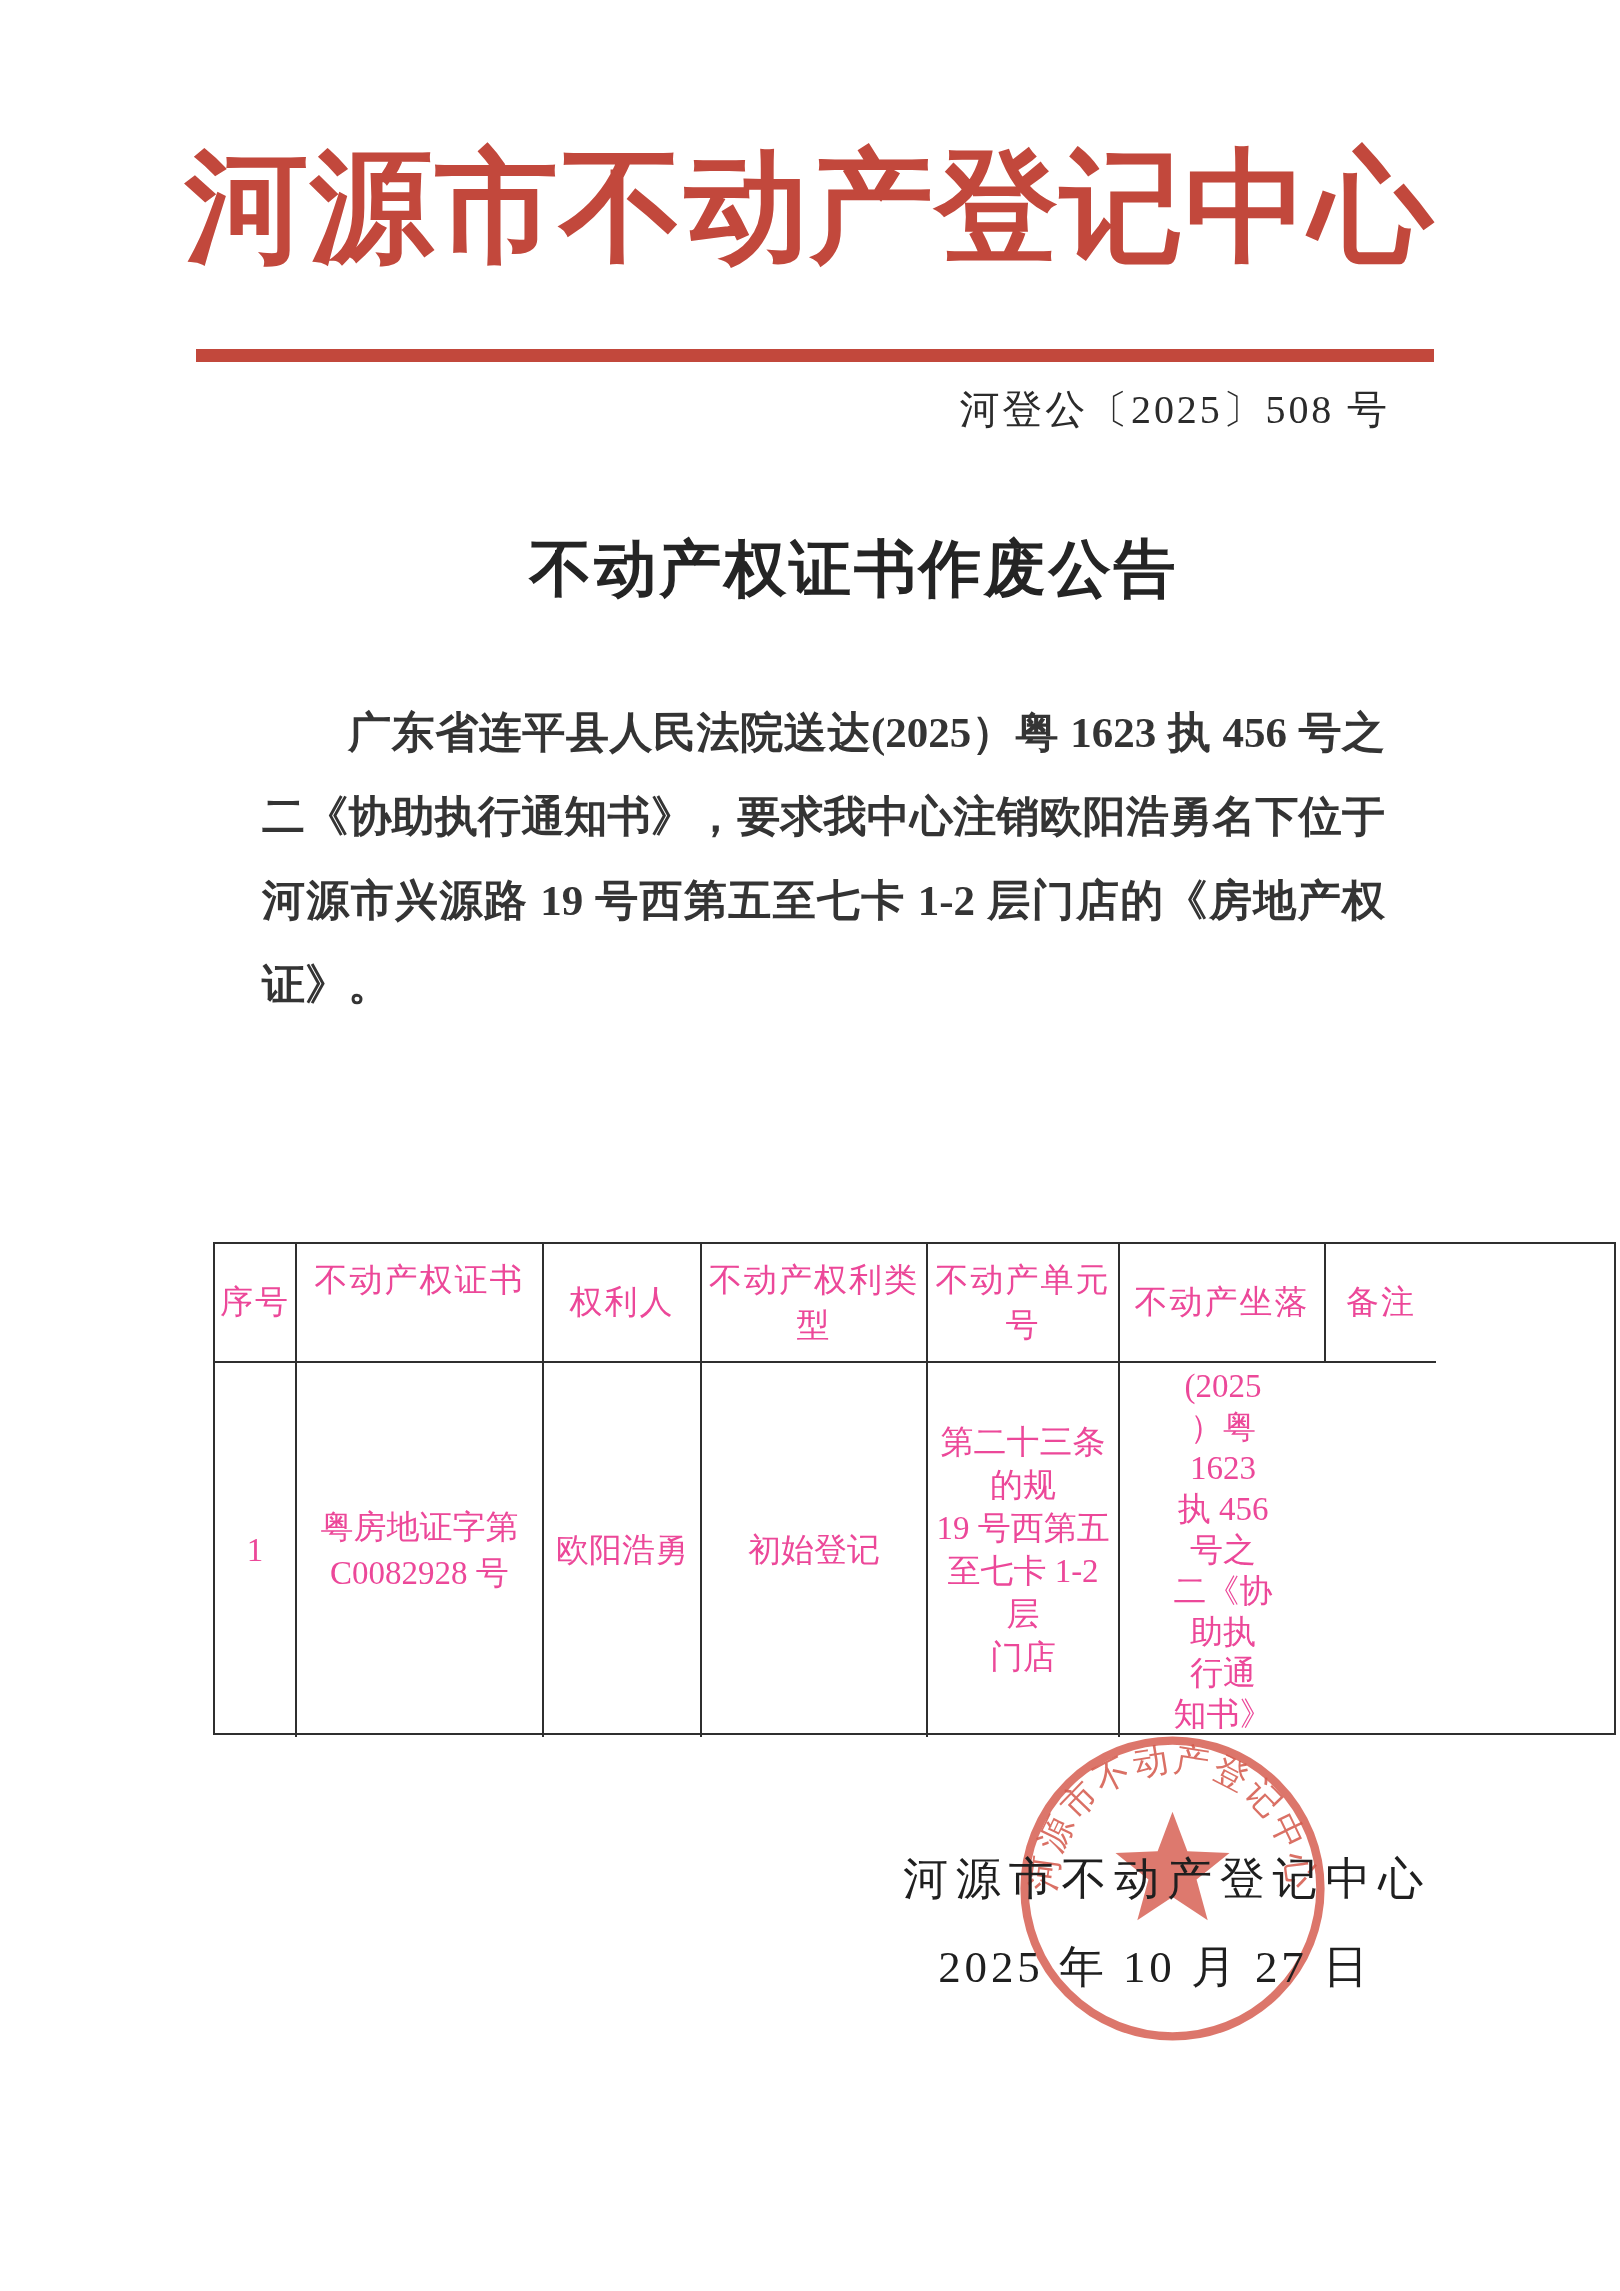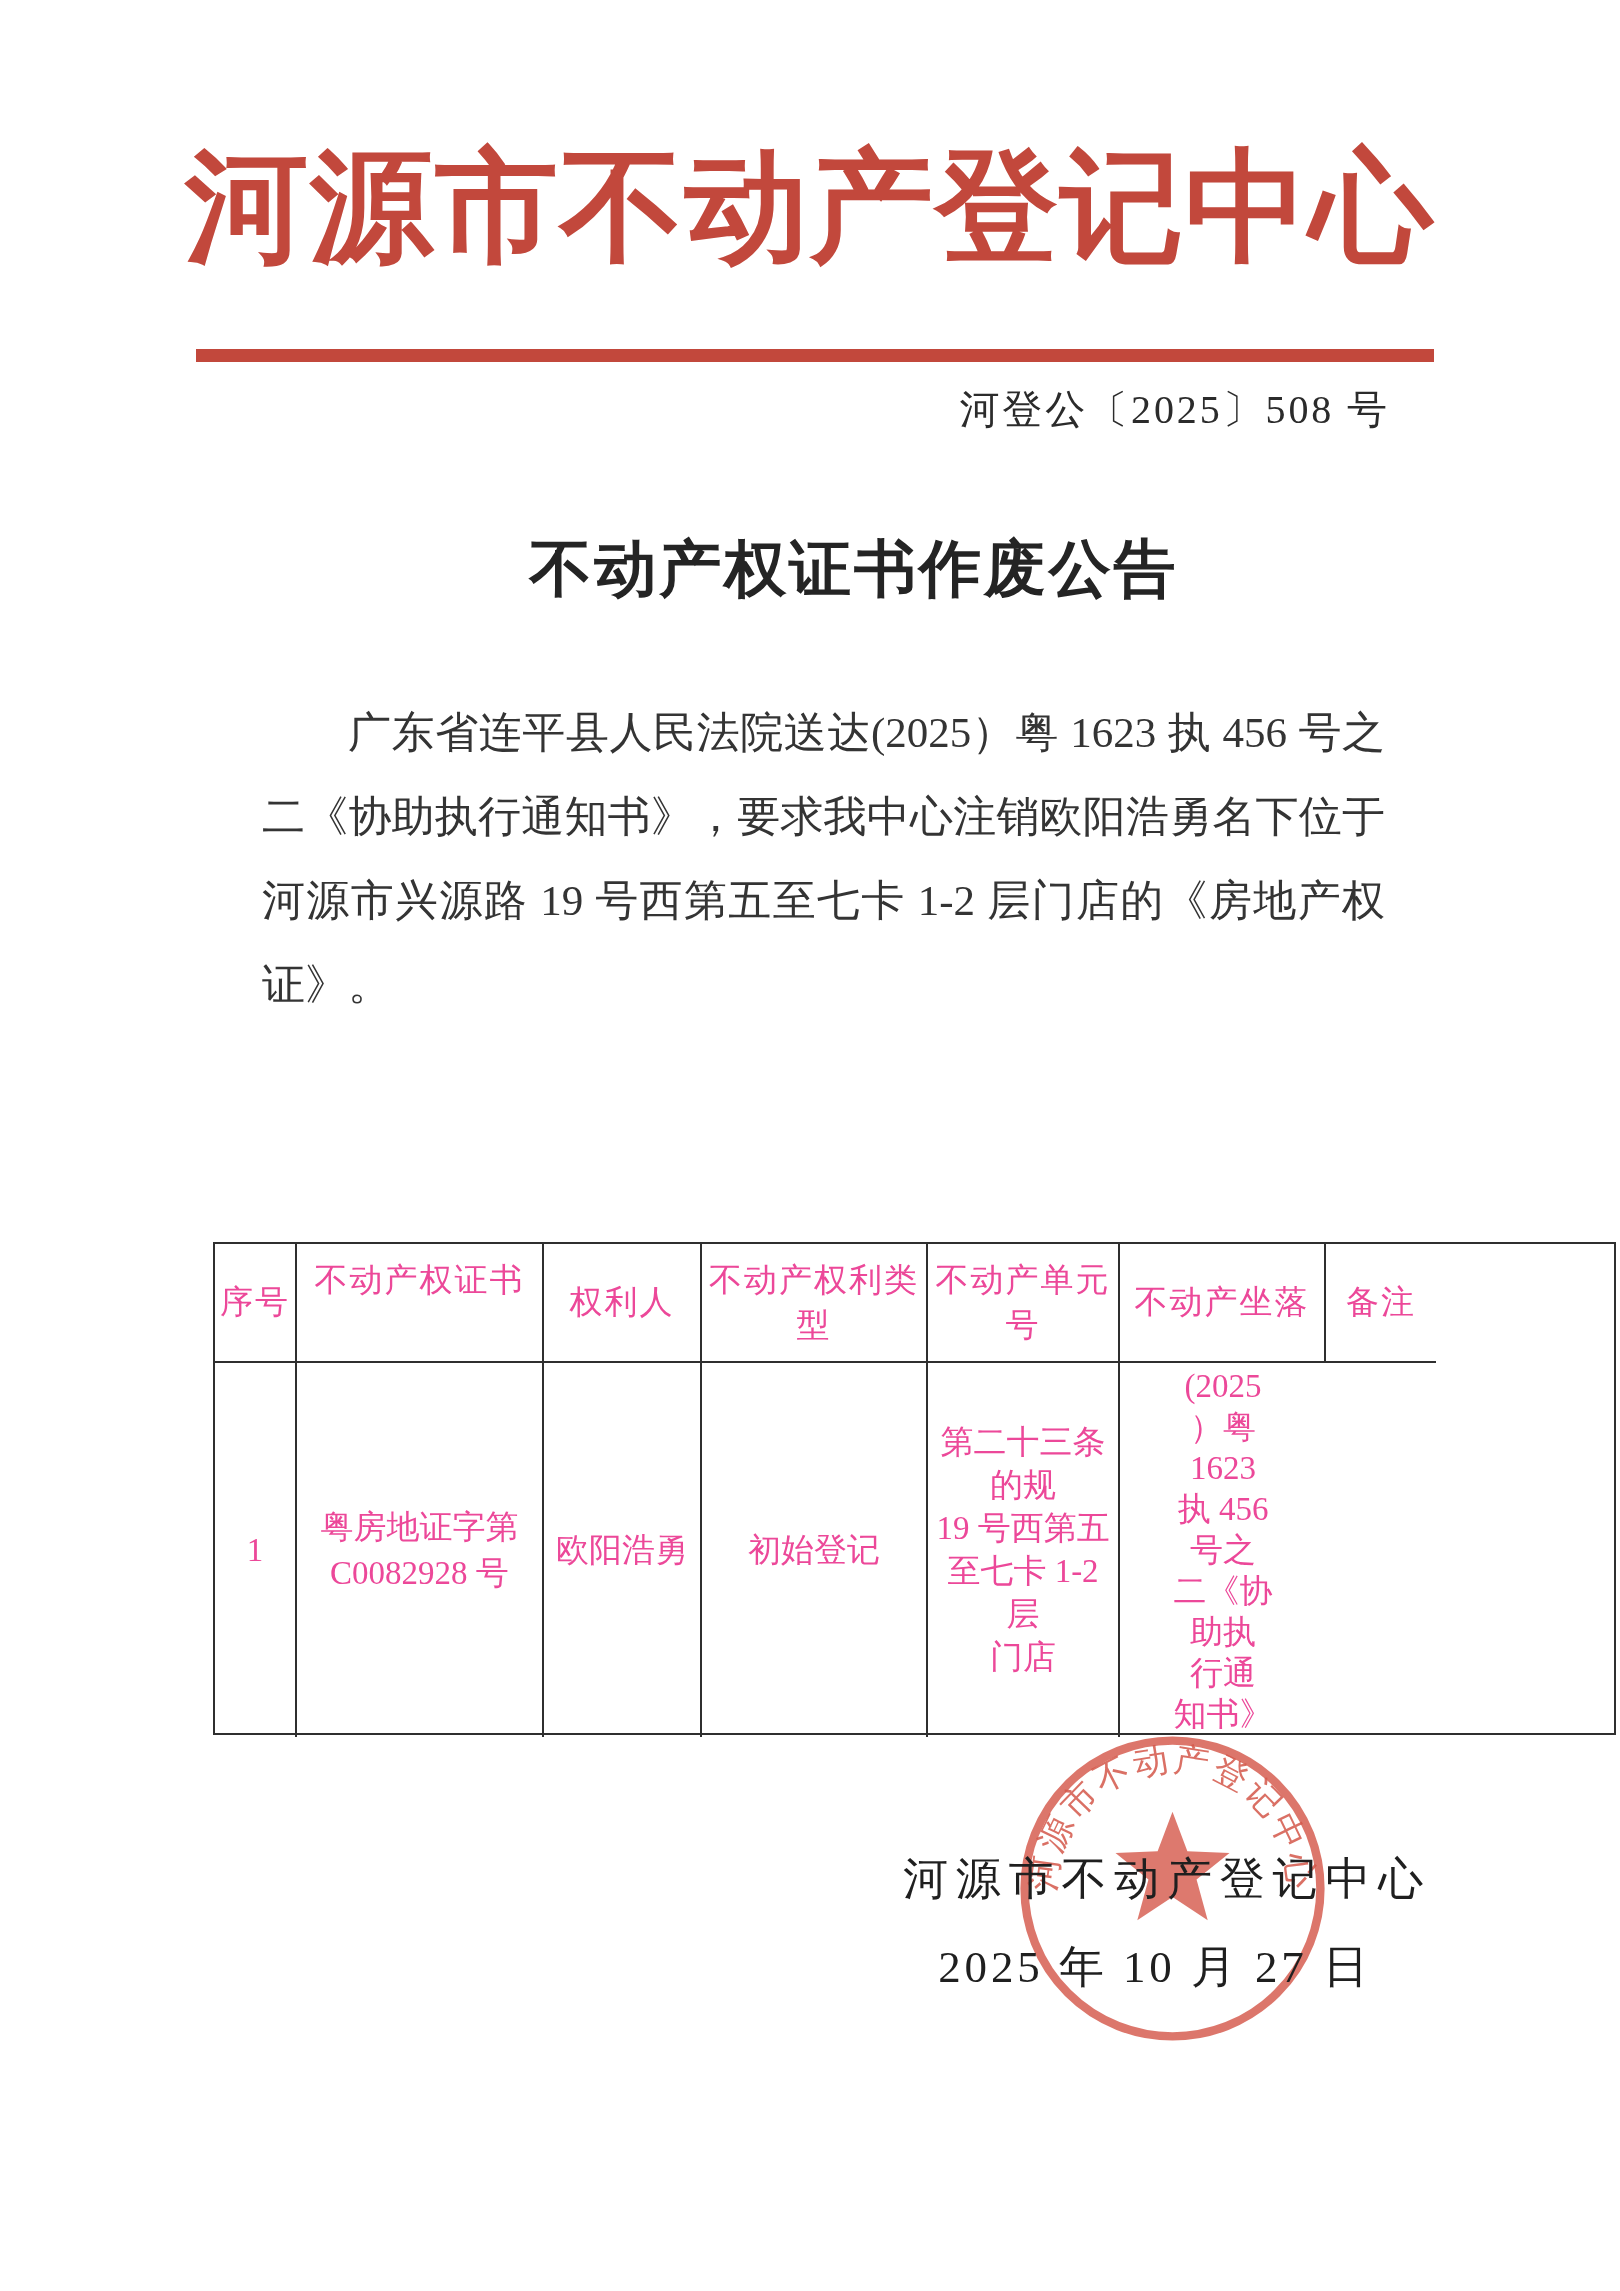--- a/index.html
+++ b/index.html
@@ -35,21 +35,21 @@
   .notice-title{
     position:absolute;left:0;top:527px;width:100%;
     text-align:center;
     font-size:62px;font-weight:bold;color:#242424;
     letter-spacing:2.9px;
     padding-left:44px;
   }
   
   .body-text{
     position:absolute;left:262px;top:691px;width:1123px;
-    font-size:43px;line-height:84px;color:#343434;
+    font-size:43px;line-height:84px;color:#343434;font-weight:bold;
   }
   .para > div{
     text-align:justify;
     text-align-last:justify;
     white-space:nowrap;
   }
   .para > div:first-child{text-indent:86px;}
   .para > div:last-child{text-align-last:left;white-space:normal;}
   
   .doc-table{

